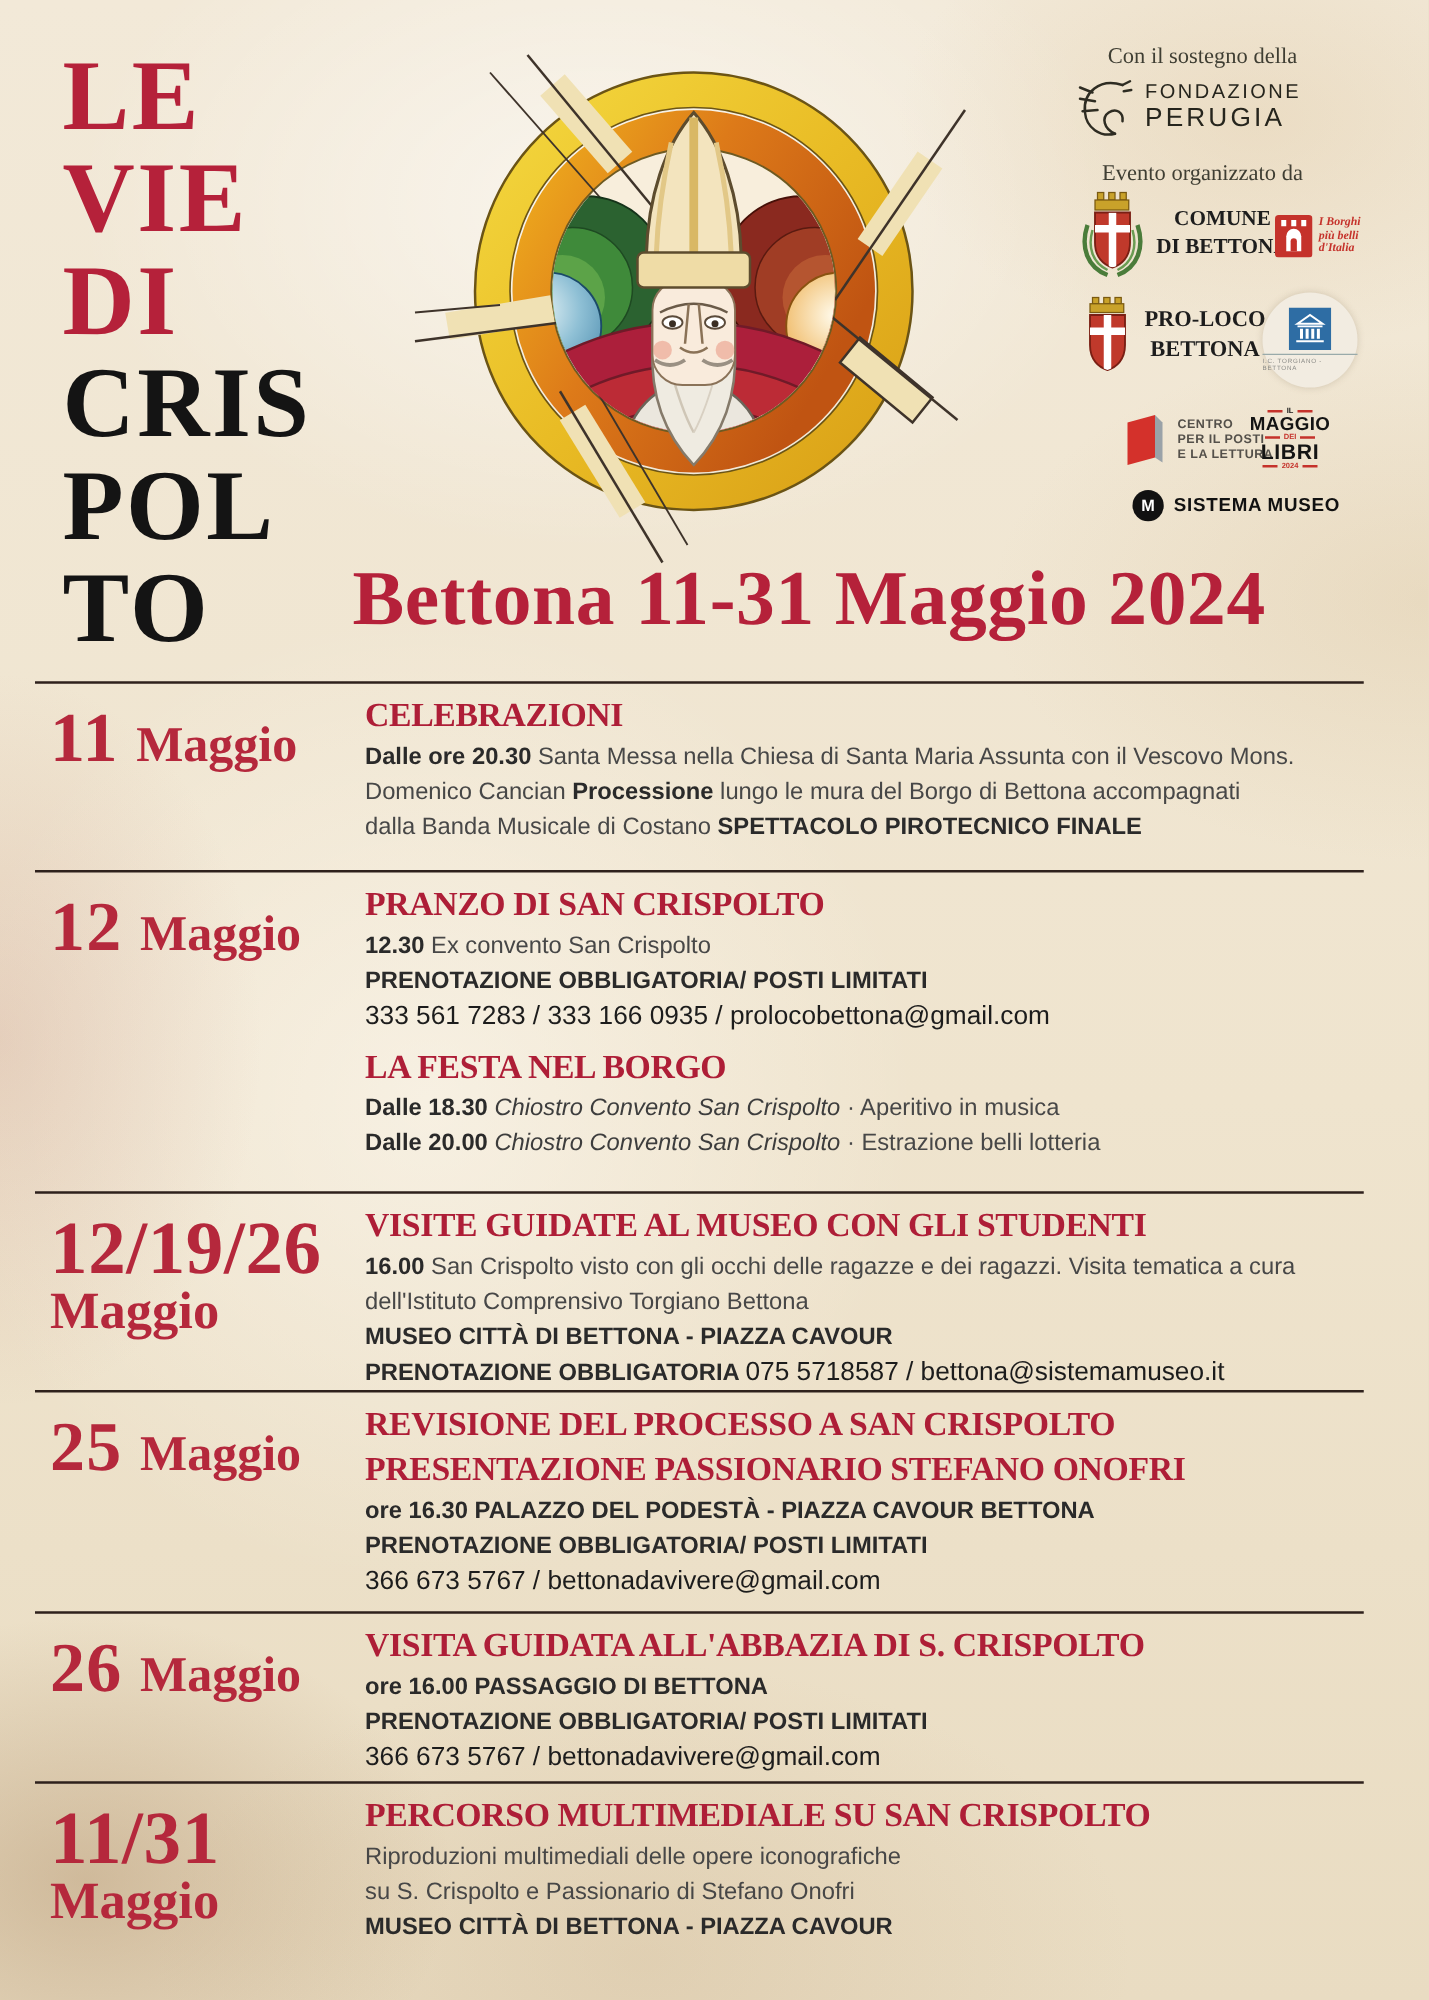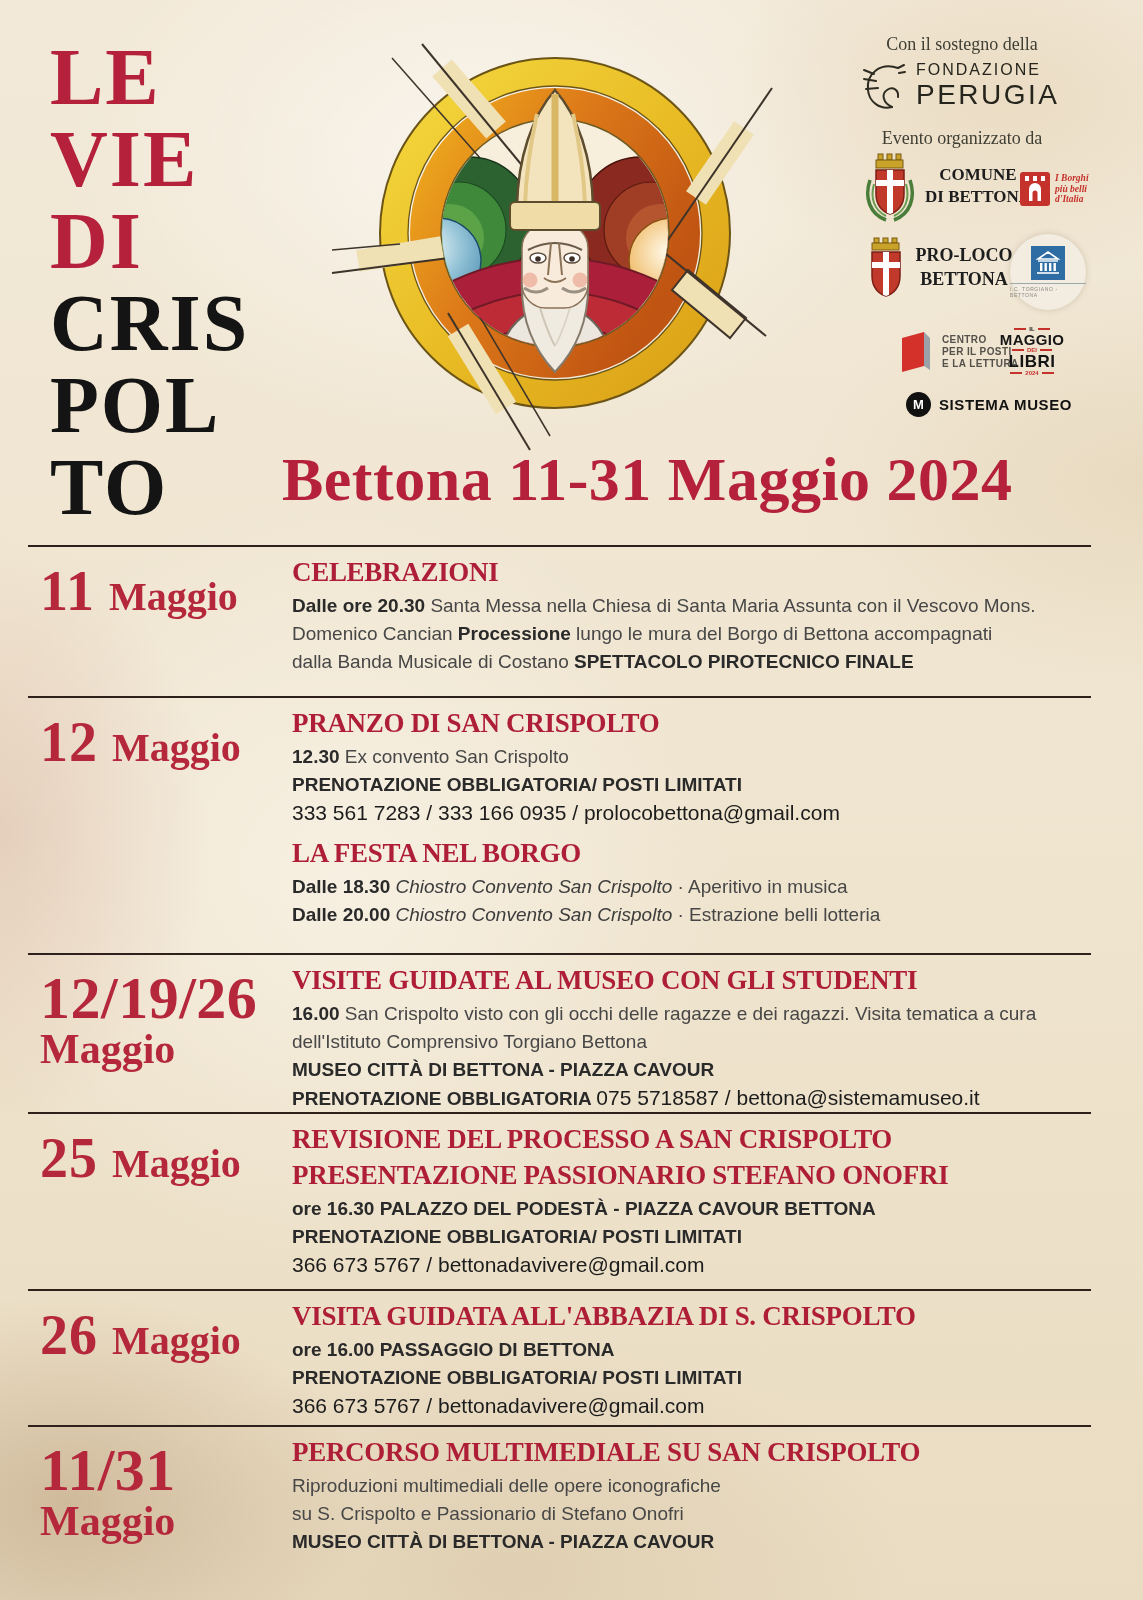--- a/index.html
+++ b/index.html
@@ -29,21 +29,21 @@
     font-family:"Liberation Serif",serif;font-weight:700;font-size:62px;
     letter-spacing:.5px;color:#B5213A;white-space:nowrap;text-align:right;}
   
   .sp-label{position:absolute;width:240px;text-align:center;
     font-family:"Liberation Serif",serif;font-size:18px;color:#3f3e33;}
   .sp-support{left:842px;top:34px;}
   .sp-organized{left:842px;top:128px;}
   .fond-row{position:absolute;left:858px;top:60px;display:flex;align-items:center;gap:8px;}
   .fond-text{display:flex;flex-direction:column;color:#26251d;font-family:"Liberation Sans",sans-serif;}
   .fond-l1{font-size:16px;letter-spacing:2px;}
-  .fond-l2{font-size:28px;letter-spacing:2.5px;}
+  .fond-l2{font-size:21px;letter-spacing:2.5px;}
   .comune-row{position:absolute;left:860px;top:148px;display:flex;align-items:center;}
   .crest-text{width:108px;text-align:center;font-family:"Liberation Serif",serif;
     font-weight:700;font-size:17px;line-height:22px;color:#1d1d1d;margin-left:6px;}
   .borghi{position:absolute;left:1020px;top:172px;display:flex;align-items:center;gap:5px;}
   .borghi-text{font-family:"Liberation Serif",serif;font-style:italic;font-weight:700;
     font-size:9.5px;line-height:10.5px;color:#C5322B;}
   .proloco-row{position:absolute;left:864px;top:234px;display:flex;align-items:center;}
   .proloco-text{width:104px;text-align:center;font-family:"Liberation Serif",serif;
     font-weight:700;font-size:18px;line-height:24px;color:#1d1d1d;margin-left:4px;}
   .ic-logo{position:absolute;left:1010px;top:234px;width:76px;height:76px;border-radius:50%;

